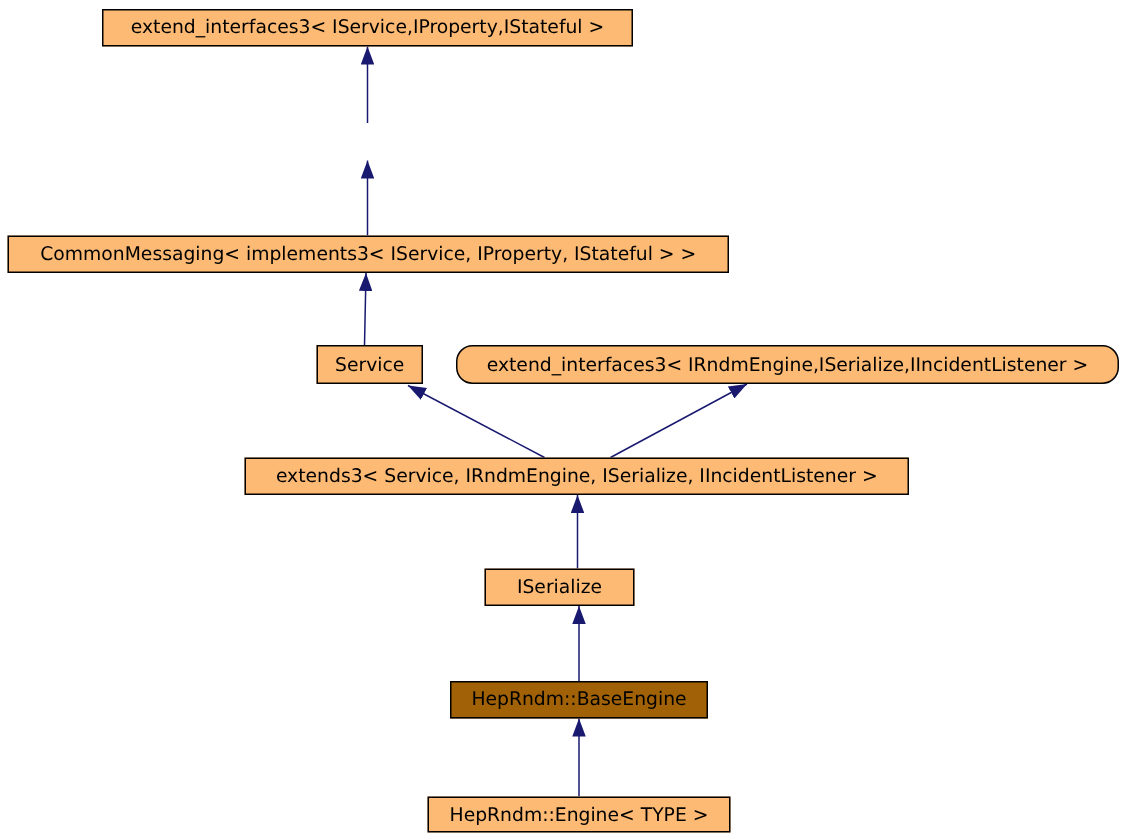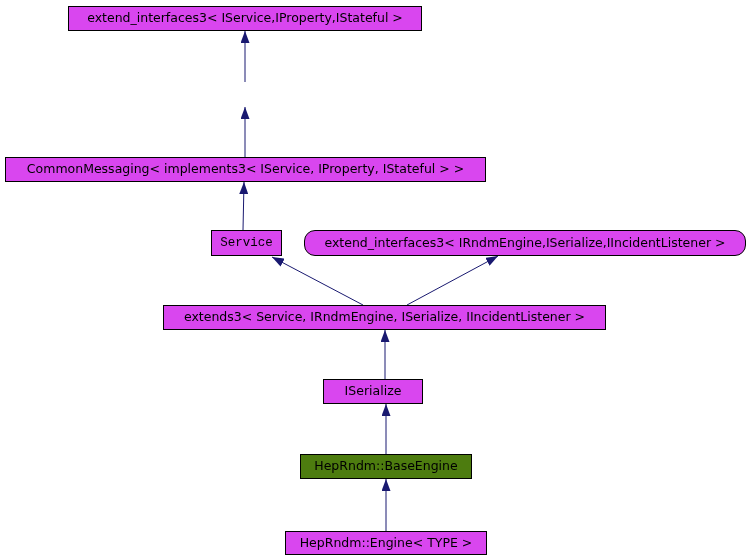--- a/index.html
+++ b/index.html
@@ -20,39 +20,39 @@
     left: 0;
     top: 0;
     width: 752px;
     height: 560px;
     pointer-events: none;
   }
   .node {
     position: absolute;
     box-sizing: border-box;
     border: 1px solid #000000;
-    background: #d946ef;
+    background: #fdba74;
     color: #000000;
     font-size: 12.5px;
     line-height: 1;
     display: flex;
     align-items: center;
     justify-content: center;
     white-space: nowrap;
     cursor: pointer;
   }
   .node.current {
-    background: #4d7c0f;
+    background: #a16207;
     cursor: default;
   }
   
   .n1 { left: 68px;  top: 6px;   width: 354px; height: 25px; }
   .n2 { left: 86px;  top: 82px;  width: 320px; height: 25px; }
   .n3 { left: 5px;   top: 157px; width: 481px; height: 25px; text-align: right; }
-  .n4 { left: 211px; top: 230px; width: 71px;  height: 26px; font-family: Liberation Mono, monospace; }
+  .n4 { left: 211px; top: 230px; width: 71px;  height: 26px; }
   .n5 { left: 304px; top: 230px; width: 442px; height: 26px; border-radius: 11px; }
   .n6 { left: 163px; top: 305px; width: 443px; height: 25px; }
   .n7 { left: 323px; top: 379px; width: 100px; height: 25px; }
   .n8 { left: 300px; top: 454px; width: 172px; height: 25px; }
   .n9 { left: 285px; top: 531px; width: 202px; height: 24px; text-align: center; }
   .edge {
     stroke: #191970;
     stroke-width: 1;
     fill: none;
   }

